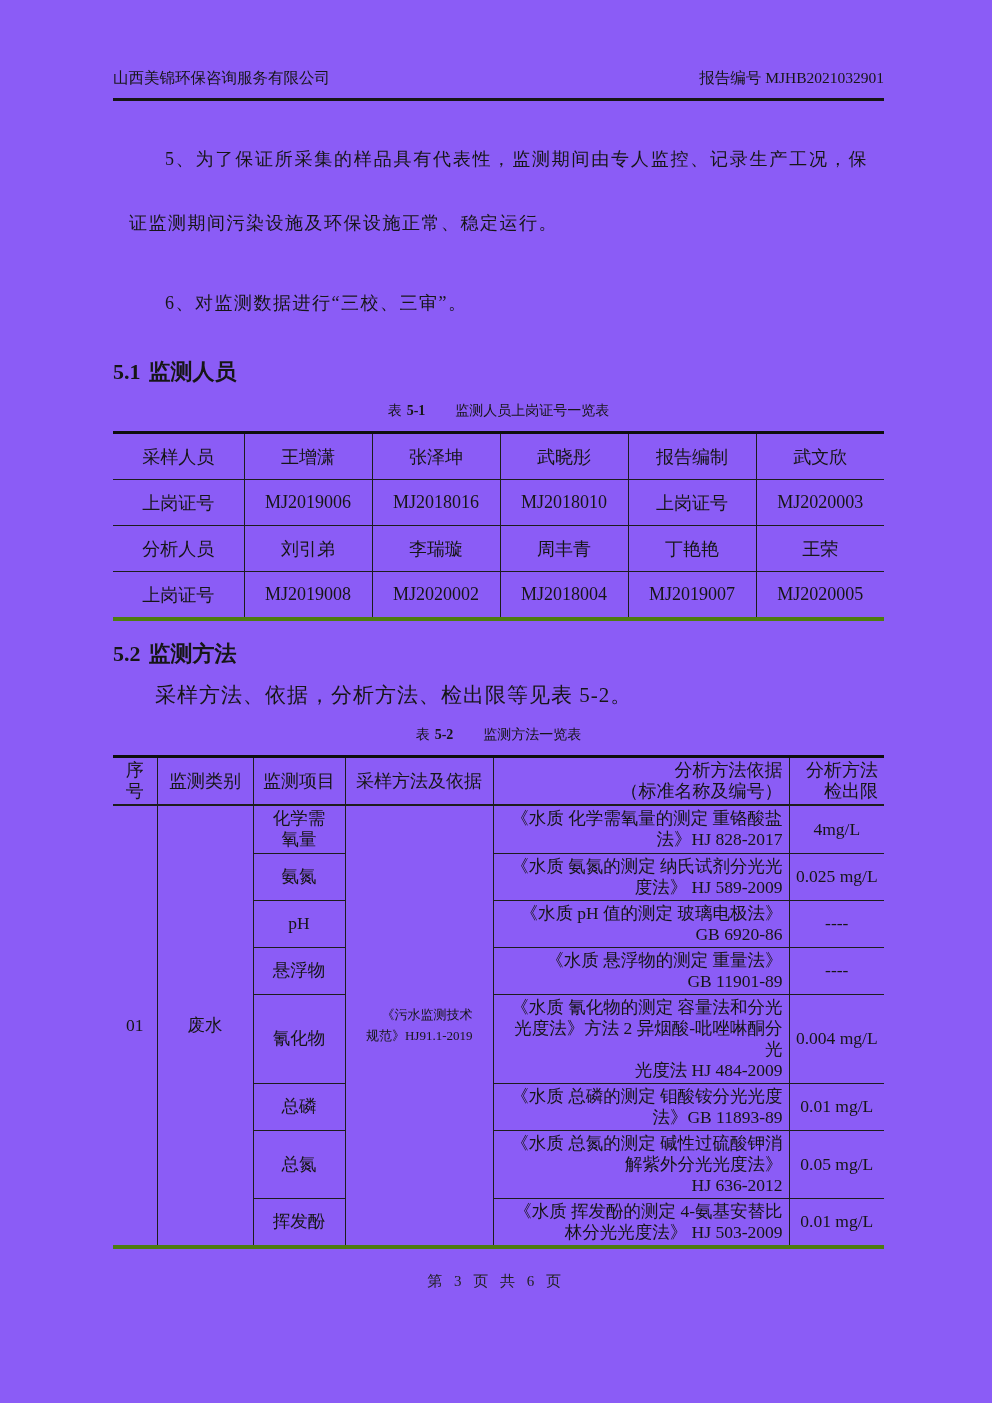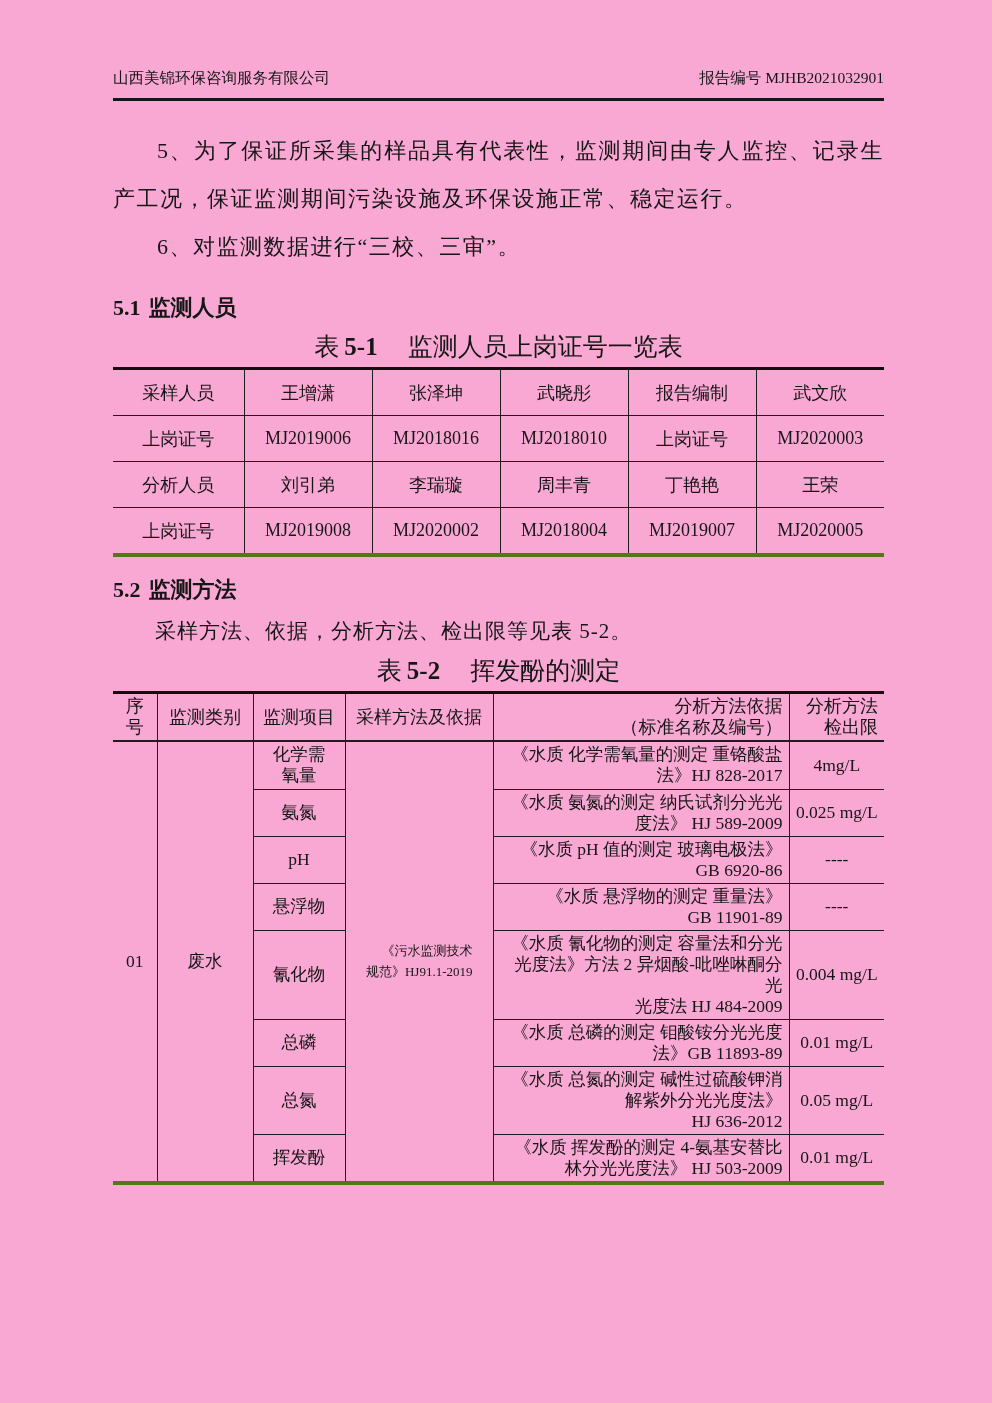--- a/index.html
+++ b/index.html
@@ -1,40 +1,40 @@
 <!DOCTYPE html>
 <html><head>
 <meta charset="utf-8">
 <style>
   html,body{margin:0;padding:0;background:#e8e8e8;}
   .page{
     width:992px;height:1403px;position:relative;margin:0 auto;
-    background:#f9a8d4;color:#161616;
+    background:#8b5cf6;color:#161616;
     font-family:"Liberation Serif","DejaVu Serif",serif;
     overflow:hidden;
   }
   .content{position:absolute;left:113px;top:0;width:771px;}
 
   
   .doc-header{
     display:flex;justify-content:space-between;align-items:flex-end;
     padding-top:68px;padding-bottom:10px;border-bottom:3px solid #161616;
     font-size:15.5px;line-height:20px;
   }
 
   
   .para{
-    margin:0;font-size:22px;line-height:48px;letter-spacing:1.5px;
+    margin:16px;font-size:18px;line-height:64px;letter-spacing:1.5px;
     text-align:justify;text-indent:2em;
   }
   .para.first{margin-top:26px;}
   .heading{margin:18px 0 0 0;font-size:22px;font-weight:bold;line-height:38px;}
   .heading .sec-num{margin-right:8px;}
   .intro{margin:2px 0 0 0;font-size:21px;line-height:40px;letter-spacing:1px;text-indent:2em;}
-  .caption{margin:7px 0 7px 0;text-align:center;font-size:25px;line-height:26px;}
+  .caption{margin:7px 0 7px 0;text-align:center;font-size:14px;line-height:26px;}
   .caption .cap-num{font-weight:bold;margin-left:5px;}
   .caption .cap-title{margin-left:30px;}
 
   
   table{border-collapse:collapse;table-layout:fixed;width:100%;}
   .t1,.t2{border-top:3px solid #0e0e0e;border-bottom:4px solid #4d7c0f;}
   td{
     border:1.5px solid #1d1d1d;text-align:center;vertical-align:middle;
     padding:2px 6px;overflow:hidden;
   }
@@ -118,21 +118,21 @@
           <td>MJ2018004</td>
           <td>MJ2019007</td>
           <td>MJ2020005</td>
         </tr>
       </tbody>
     </table>
 
     <h2 class="heading" style="margin-top:14px;"><span class="sec-num">5.2</span><span>监测方法</span></h2>
     <p class="intro">采样方法、依据，分析方法、检出限等见表 5-2。</p>
 
-    <div class="caption"><span>表</span><span class="cap-num">5-2</span><span class="cap-title">挥发酚的测定</span></div>
+    <div class="caption"><span>表</span><span class="cap-num">5-2</span><span class="cap-title">监测方法一览表</span></div>
 
     <table class="t2">
       <colgroup>
           <col style="width:44px">
           <col style="width:96px">
           <col style="width:92px">
           <col style="width:148px">
           <col style="width:296px">
           <col style="width:95px">
         </colgroup>
@@ -199,13 +199,14 @@
           <td class="col-item">挥发酚</td>
           <td class="ml">《水质 挥发酚的测定 4-氨基安替比
 林分光光度法》  HJ 503-2009</td>
           <td class="col-limit">0.01 mg/L</td>
         </tr>
       </tbody>
     </table>
 
   </div>
 
+  <div class="page-footer">第 3 页 共 6 页</div>
 </div>
 
 </body></html>

